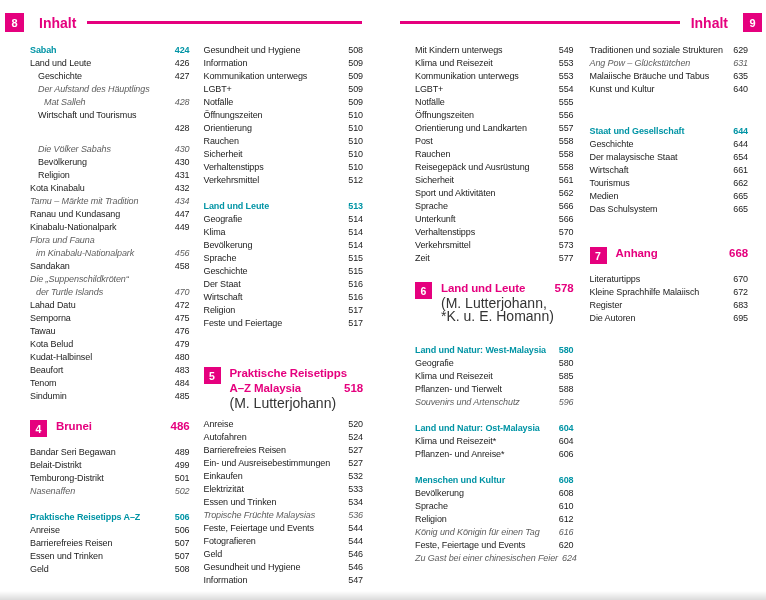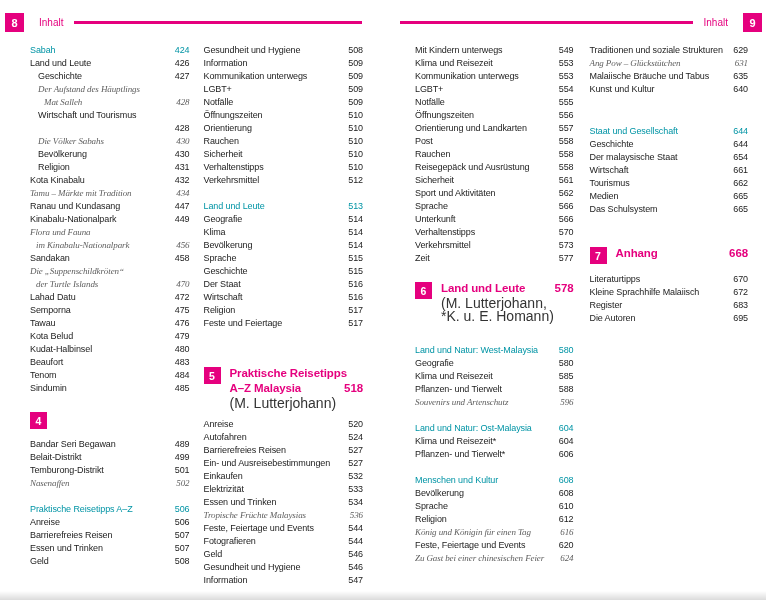--- a/index.html
+++ b/index.html
@@ -18,42 +18,42 @@
   
   .pg-header { position:absolute; top:13px; height:19px; display:flex; align-items:center; }
   .page.left  .pg-header { left:5px;  right:21px; }
   .page.right .pg-header { left:17px; right:4px; }
   .numbox {
     width:19px; height:19px; flex:none;
     background:var(--pink); color:#fff;
     font-weight:bold; font-size:11px;
     display:flex; align-items:center; justify-content:center;
   }
-  .hdr-label { color:var(--pink); font-weight:normal; font-size:10px; white-space:nowrap; }
+  .hdr-label { color:var(--pink); font-weight:bold; font-size:14px; white-space:nowrap; }
   .page.left  .hdr-label { margin:0 11px 0 15px; }
   .page.right .hdr-label { margin:0 15px 0 11px; }
   .hdr-rule { flex:1; height:3px; background:var(--pink); }
 
   
   .cols { position:absolute; top:44px; bottom:10px; display:flex; }
   .page.left  .cols { left:30px; right:20px; gap:14px; }
   .page.right .cols { left:32px; right:18px; gap:16px; }
   .col { flex:1; min-width:0; display:flex; flex-direction:column; }
   .col > :first-child { margin-top:0 !important; }
 
   
   .row {
     display:flex; align-items:baseline;
     font-size:9px; line-height:13px; letter-spacing:-0.1px;
     color:var(--text);
   }
   .lbl { white-space:nowrap; }
   .pg  { margin-left:auto; padding-left:4px; flex:none; }
-  .row.italic { font-style:italic; color:#5e5e5e;font-family:Liberation Serif, serif; }
-  .row.section { color:var(--teal); font-weight:normal; margin-top:13px;text-align:right; }
+  .row.italic { font-style:italic; color:#5e5e5e; }
+  .row.section { color:var(--teal); font-weight:bold; margin-top:13px;text-align:right; }
 
   
   .chapter { margin:16px 0 9px; }
   .ch-head { display:flex; align-items:flex-start; }
   .ch-num {
     width:17px; height:17px; flex:none; margin-right:9px; margin-top:1px;
     background:var(--pink); color:#fff;
     font-weight:bold; font-size:10.5px;
     display:flex; align-items:center; justify-content:center;
   }
@@ -106,21 +106,21 @@
             </div>
             <div class="row italic" style="padding-left: 14px; text-align: right;">
               <span class="lbl">Mat Salleh</span>
               <span class="pg">428</span>
             </div>
           </div>
           <div class="row" style="padding-left: 8px; flex-direction: column;">
             <span class="lbl">Wirtschaft und Tourismus</span>
             <span class="pg">428</span>
           </div>
-          <div class="row italic" style="padding-left: 8px;">
+          <div class="row italic" style="padding-left: 8px; margin-top: 8px;">
             <span class="lbl">Die Völker Sabahs</span>
             <span class="pg">430</span>
           </div>
           <div class="row" style="padding-left: 8px;">
             <span class="lbl">Bevölkerung</span>
             <span class="pg">430</span>
           </div>
           <div class="row" style="padding-left: 8px;">
             <span class="lbl">Religion</span>
             <span class="pg">431</span>
@@ -191,20 +191,26 @@
             <span class="lbl">Tenom</span>
             <span class="pg">484</span>
           </div>
           <div class="row">
             <span class="lbl">Sindumin</span>
             <span class="pg">485</span>
           </div>
           <div class="chapter">
             <div class="ch-head">
               <span class="ch-num">4</span>
+              <div class="ch-titles">
+                <div class="ch-line">
+                  <span class="ch-t">Brunei</span>
+                  <span class="ch-pg">486</span>
+                </div>
+              </div>
             </div>
           </div>
           <div class="row">
             <span class="lbl">Bandar Seri Begawan</span>
             <span class="pg">489</span>
           </div>
           <div class="row">
             <span class="lbl">Belait-Distrikt</span>
             <span class="pg">499</span>
           </div>
@@ -505,21 +511,21 @@
           </div>
           <div class="row section">
             <span class="lbl">Land und Natur: Ost-Malaysia</span>
             <span class="pg">604</span>
           </div>
           <div class="row">
             <span class="lbl">Klima und Reisezeit*</span>
             <span class="pg">604</span>
           </div>
           <div class="row">
-            <span class="lbl">Pflanzen- und Tierwelt*</span>
+            <span class="lbl">Pflanzen- und Anreise*</span>
             <span class="pg">606</span>
           </div>
           <div class="row section">
             <span class="lbl">Menschen und Kultur</span>
             <span class="pg">608</span>
           </div>
           <div class="row">
             <span class="lbl">Bevölkerung</span>
             <span class="pg">608</span>
           </div>

